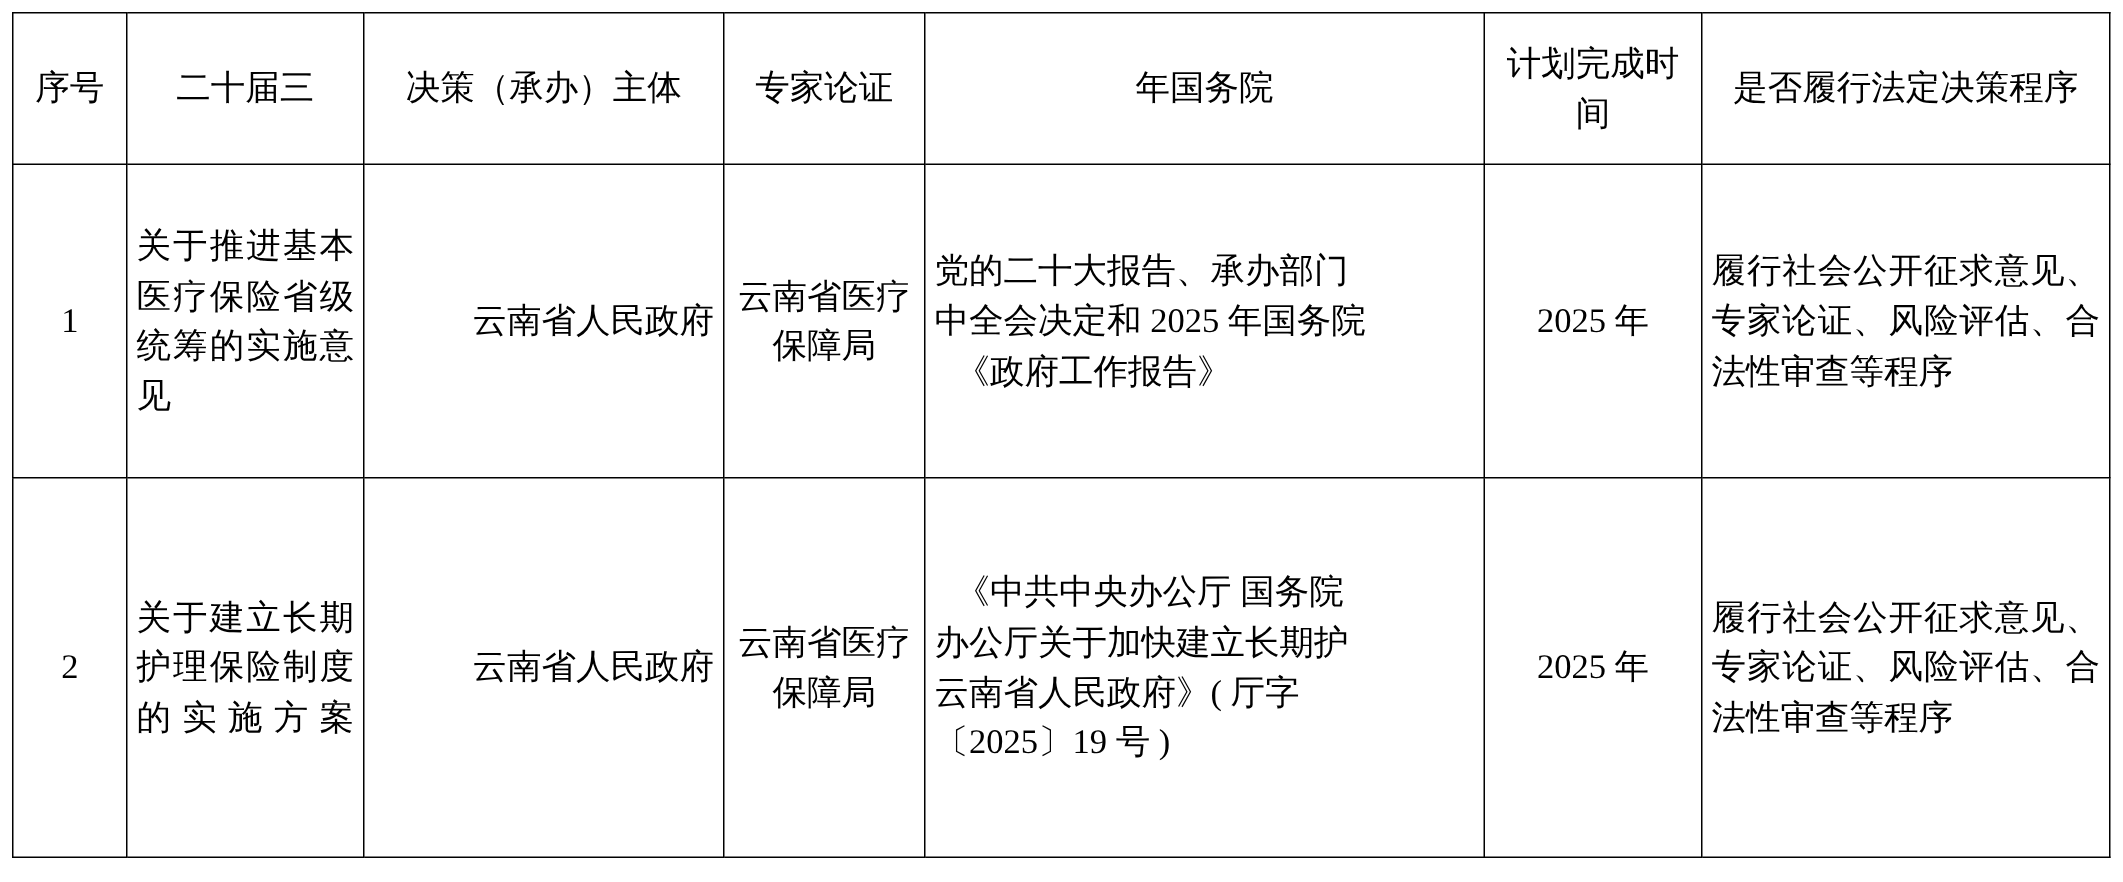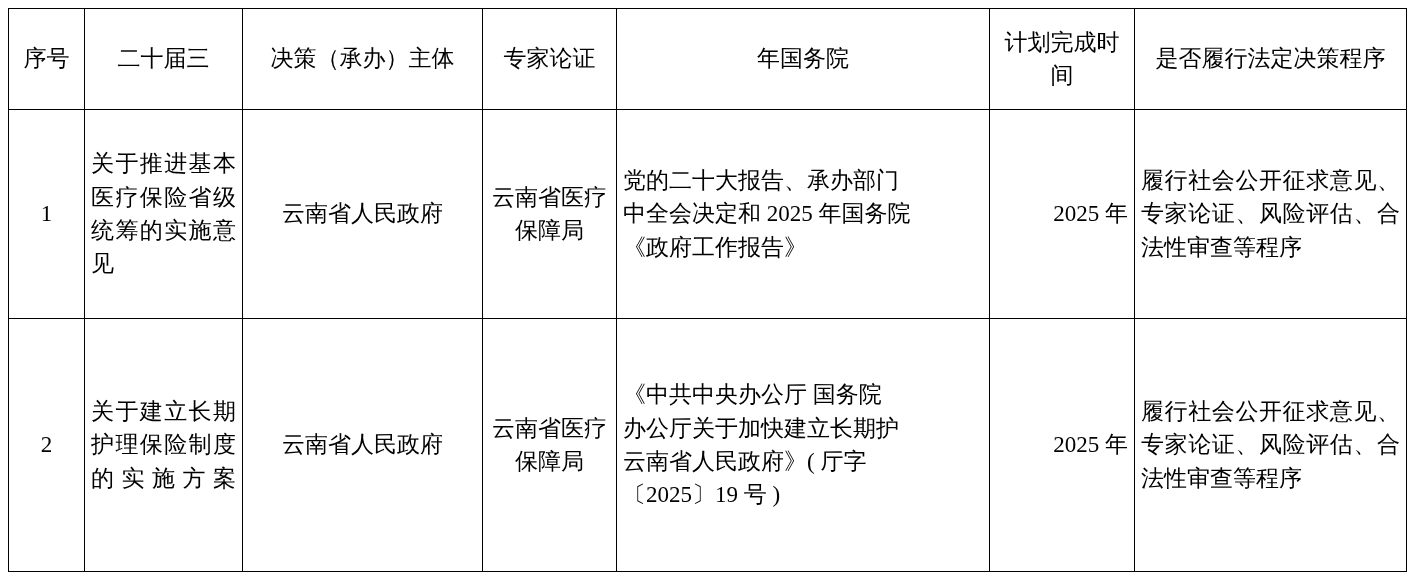--- a/index.html
+++ b/index.html
@@ -53,46 +53,46 @@
     text-align: center;
     font-size: 24px;
   }
   td.name {
     text-align: justify;
     text-align-last: justify;
     font-size: 23px;
     font-family: Liberation Serif, serif;
   }
   td.subject {
-    text-align: center;
+    text-align: right;
     font-size: 23px;
   }
   td.dept {
     text-align: center;
     font-size: 23px;
   }
   td.basis {
     text-align: justify;
     text-align-last: left;
     font-size: 23px;
   }
   td.time {
-    text-align: right;
+    text-align: center;
     font-size: 23px;
   }
   td.proc {
     text-align: justify;
     text-align-last: left;
     font-size: 23px;
   }
   tr.row-1 td { height: 200px; }
   tr.row-2 td { height: 244px; }
 
   .basis-line { display: block; }
-  .basis-line.centered { text-align: center; }
+  .basis-line.centered { text-align: center; margin-left: 14px; }
 </style>
 </head>
 <body>
 
 <div class="sheet">
   <table class="policy-table">
     <colgroup>
       <col class="c-seq">
       <col class="c-name">
       <col class="c-subject">

